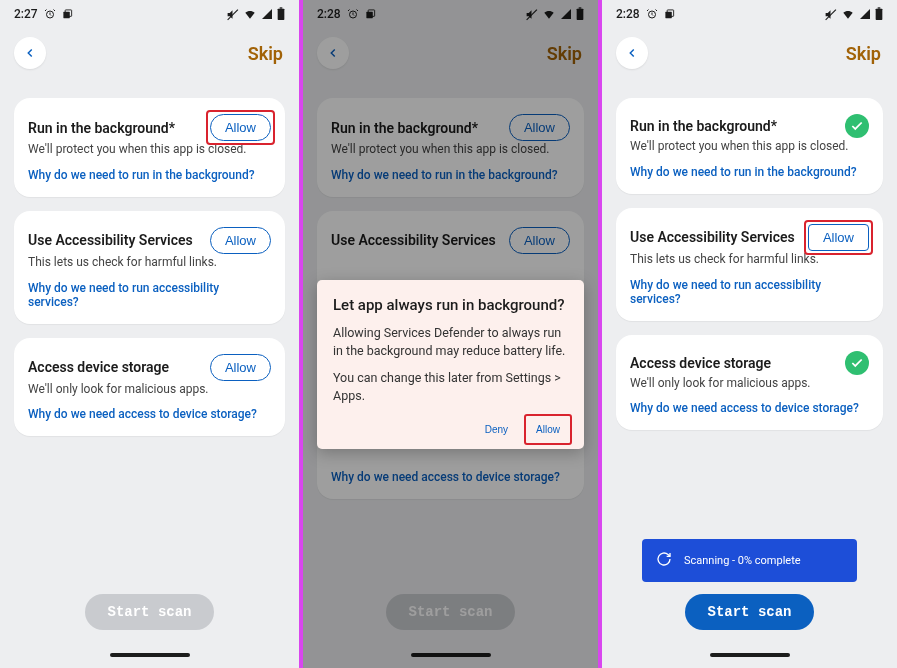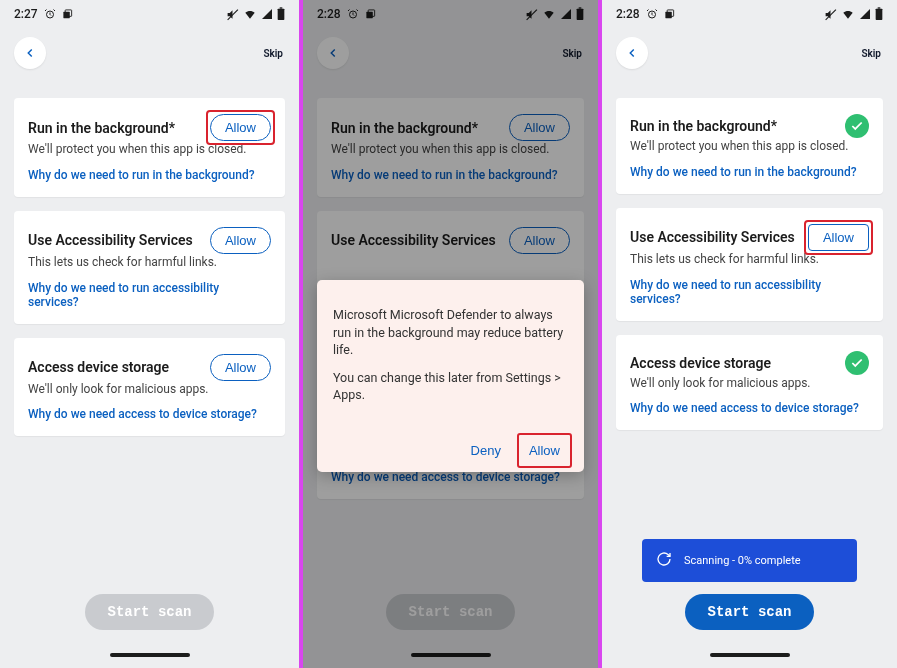--- a/index.html
+++ b/index.html
@@ -47,36 +47,36 @@
     height: 32px;
     border-radius: 50%;
     background: #fff;
     display: flex;
     align-items: center;
     justify-content: center;
     box-shadow: 0 1px 2px rgba(0,0,0,0.08);
     cursor: pointer;
   }
   .skip {
-    color: #0f172a;
-    font-size: 10px;
+    color: #a16207;
+    font-size: 18px;
     font-weight: 600;
     cursor: pointer;
     padding: 6px 2px;
   }
   .content {
     flex: 1;
     padding: 20px 14px 0 14px;
     display: flex;
     flex-direction: column;
     gap: 14px;
   }
   .card {
     background: #fff;
-    border-radius: 4px;
+    border-radius: 16px;
     padding: 16px 14px 14px 14px;
     box-shadow: 0 1px 1px rgba(0,0,0,0.05);
   }
   .card-head {
     display: flex;
     align-items: center;
     justify-content: space-between;
     gap: 8px;
   }
   .card-title {
@@ -200,28 +200,27 @@
     line-height: 1.4;
   }
   .dialog-actions {
     display: flex;
     justify-content: flex-end;
     align-items: center;
     gap: 12px;
     margin-top: 14px;
   }
   .dialog-btn {
-    font-size: 13px;
+    font-size: 10px;
     color: #0b60c0;
     font-weight: 500;
     padding: 6px 8px;
     cursor: pointer;
     background: transparent;
     border: none;
-    margin-top: 19px;
   }
   .dialog-btn.allow-d {
     position: relative;
   }
   .dialog-btn.allow-d::after {
     content: "";
     position: absolute;
     inset: -4px;
     border: 2px solid #d9232e;
     border-radius: 3px;
@@ -421,21 +420,22 @@
   <div class="footer">
     <button class="start-btn disabled">Start scan</button>
     <div class="navbar">
         <div class="nav-pill"></div>
       </div>
   </div>
 
   <div class="dim-layer"></div>
 
   <div class="dialog">
-    <div class="dialog-body">Microsoft Microsoft Defender to always run in the background may reduce battery life.</div>
+    <div class="dialog-title">Let app always run in background?</div>
+    <div class="dialog-body">Allowing Services Defender to always run in the background may reduce battery life.</div>
     <div class="dialog-body">You can change this later from Settings &gt; Apps.</div>
     <div class="dialog-actions">
       <button class="dialog-btn">Deny</button>
       <button class="dialog-btn allow-d">Allow</button>
     </div>
   </div>
 </div>
 
 <div class="screen">
   <div class="status-bar">

